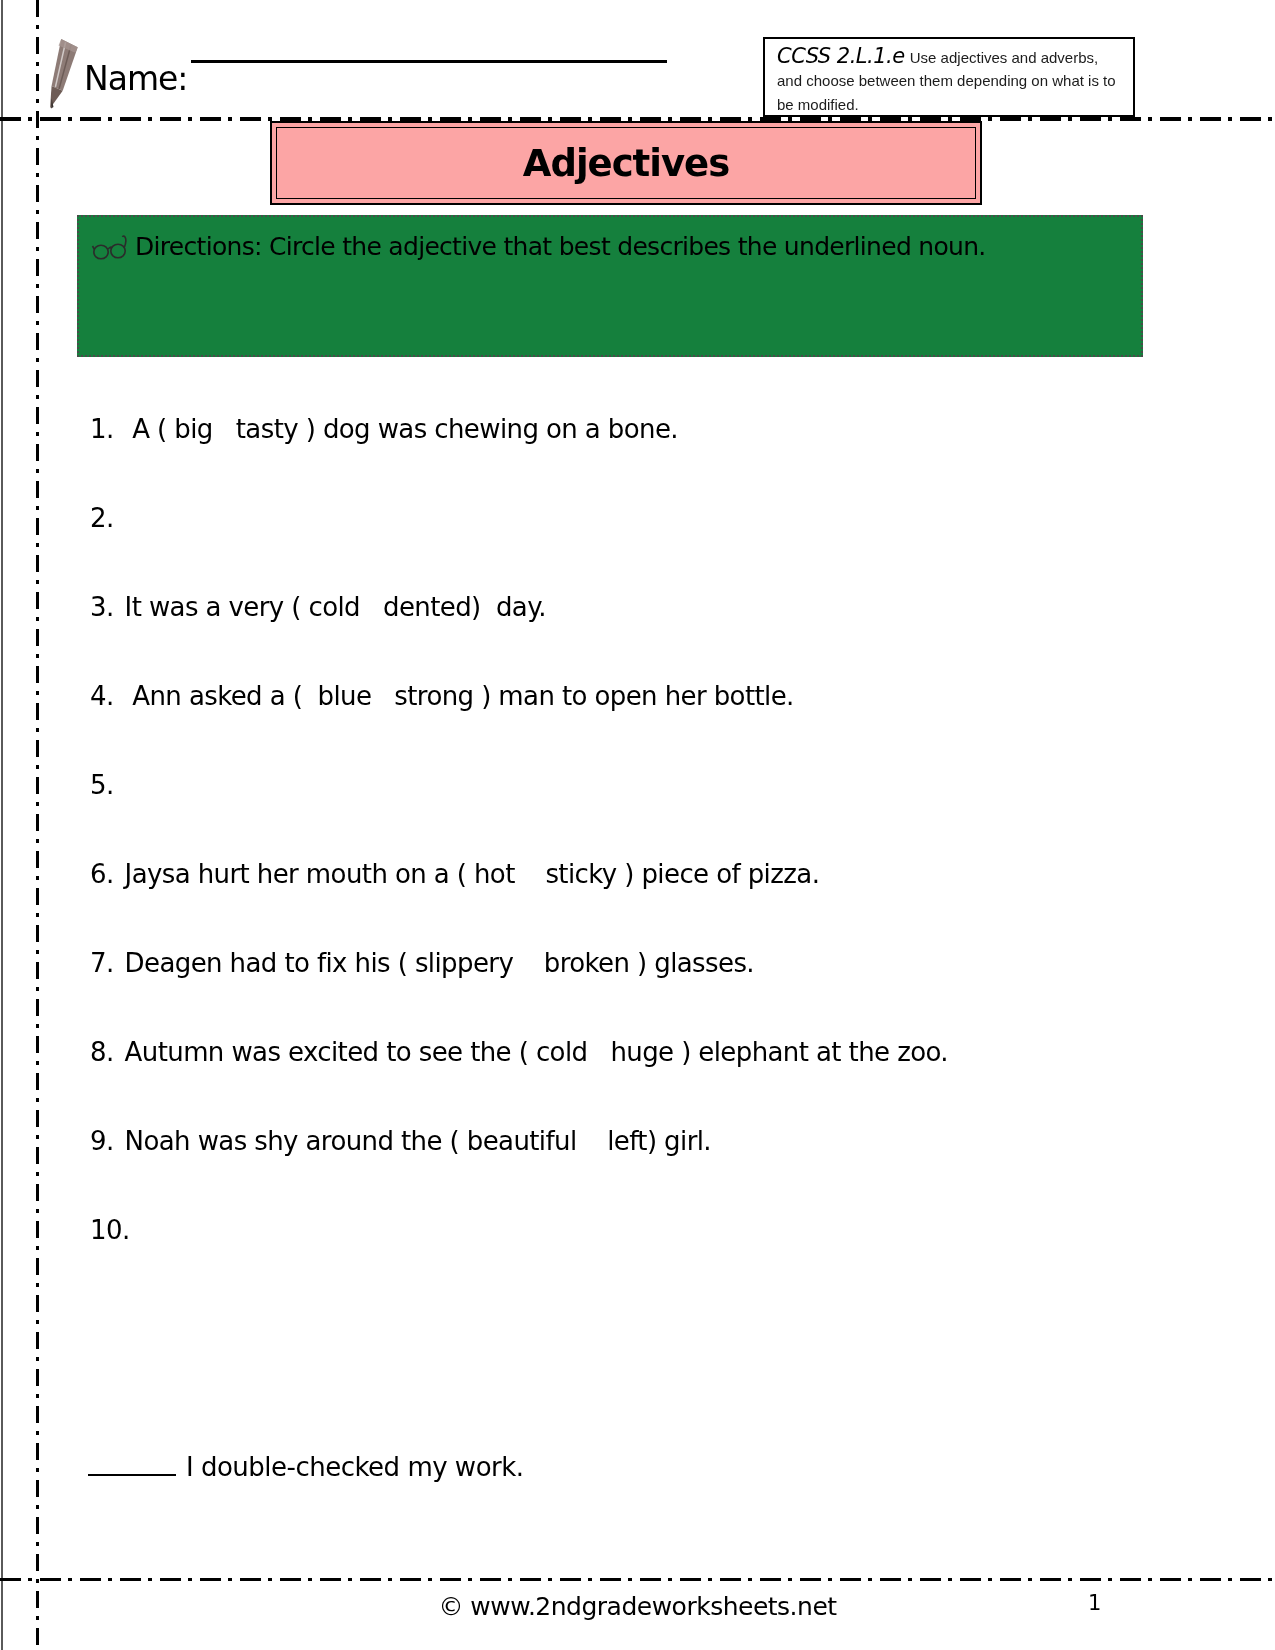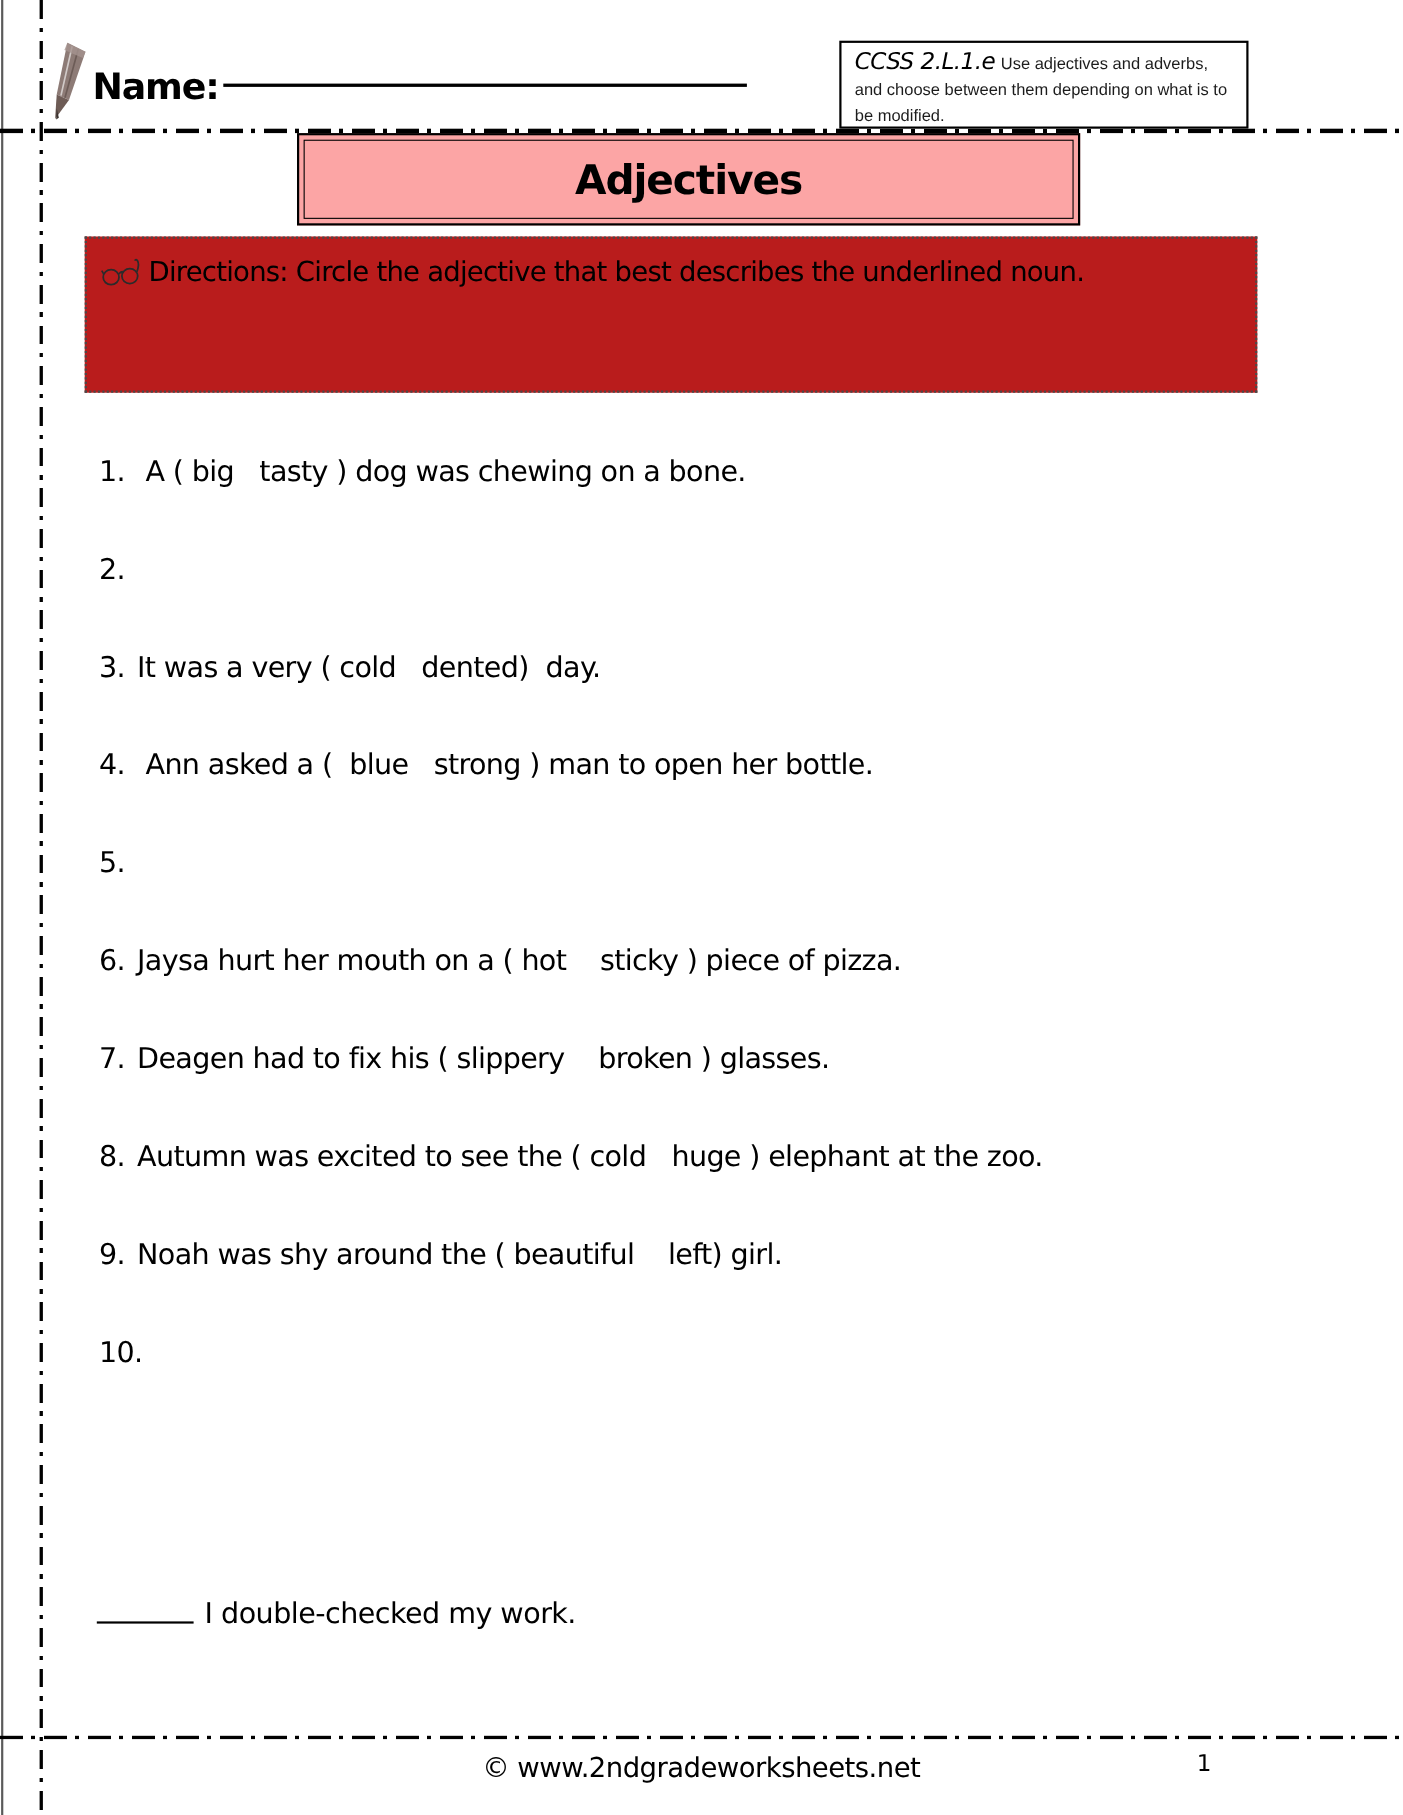--- a/index.html
+++ b/index.html
@@ -16,21 +16,21 @@
   .hline-top{
     position:absolute;left:0;right:0;top:117px;height:4px;
     background:repeating-linear-gradient(to right,#000 0 21px,transparent 21px 28px,#000 28px 32px,transparent 32px 40px);
   }
   .hline-bottom{
     position:absolute;left:0;right:0;top:1578px;height:3px;
     background:repeating-linear-gradient(to right,#000 0 21px,transparent 21px 28px,#000 28px 32px,transparent 32px 40px);
   }
   
   .pencil{position:absolute;left:40px;top:34px;}
-  .name-row{position:absolute;left:84px;top:58px;display:flex;align-items:center;font-weight:bold;}
+  .name-row{position:absolute;left:84px;top:58px;display:flex;align-items:flex-start;}
   .name-label{font-size:33px;letter-spacing:-1px;line-height:1.3;}
   .name-blank{width:476px;border-bottom:3px solid #000;height:2px;margin:0 0 6px 4px;}
   .ccss-box{
     position:absolute;left:763px;top:37px;width:372px;height:80px;box-sizing:border-box;
     border:2.5px solid #000;padding:5px 10px 4px 12px;background:#fff;
   }
   .ccss-code{font-size:21px;font-style:italic;letter-spacing:-0.5px;}
   .ccss-desc{font-size:15px;font-family:"Liberation Sans",sans-serif;color:#1c1c1c;line-height:1.55;}
   
   .title-box{
@@ -38,21 +38,21 @@
     border:2.5px solid #000;background:#fca5a5;padding:4px;
   }
   .title-inner{
     width:100%;height:100%;box-sizing:border-box;border:1.5px solid #000;
     display:flex;align-items:center;justify-content:center;
   }
   .title-text{font-size:37px;font-weight:bold;letter-spacing:-1px;}
   
   .directions-box{
     position:absolute;left:77px;top:215px;width:1066px;height:142px;box-sizing:border-box;
-    border:2px dotted #4a4a4a;background:#b91c1c;padding:14px 10px;
+    border:2px dotted #4a4a4a;background:#15803d;padding:14px 10px;
   }
   .directions-row{display:flex;align-items:flex-start;}
   .glasses{margin:3px 4px 0 2px;flex:0 0 auto;}
   .directions-text{font-size:25px;letter-spacing:-0.7px;line-height:1.3;}
   
   .questions{position:absolute;left:90px;top:412px;right:30px;}
   .q{height:89px;display:flex;align-items:flex-start;line-height:34px;font-size:26px;letter-spacing:-0.6px;}
   .q span{white-space:pre;}
   .qnum{margin-right:11px;}
   

